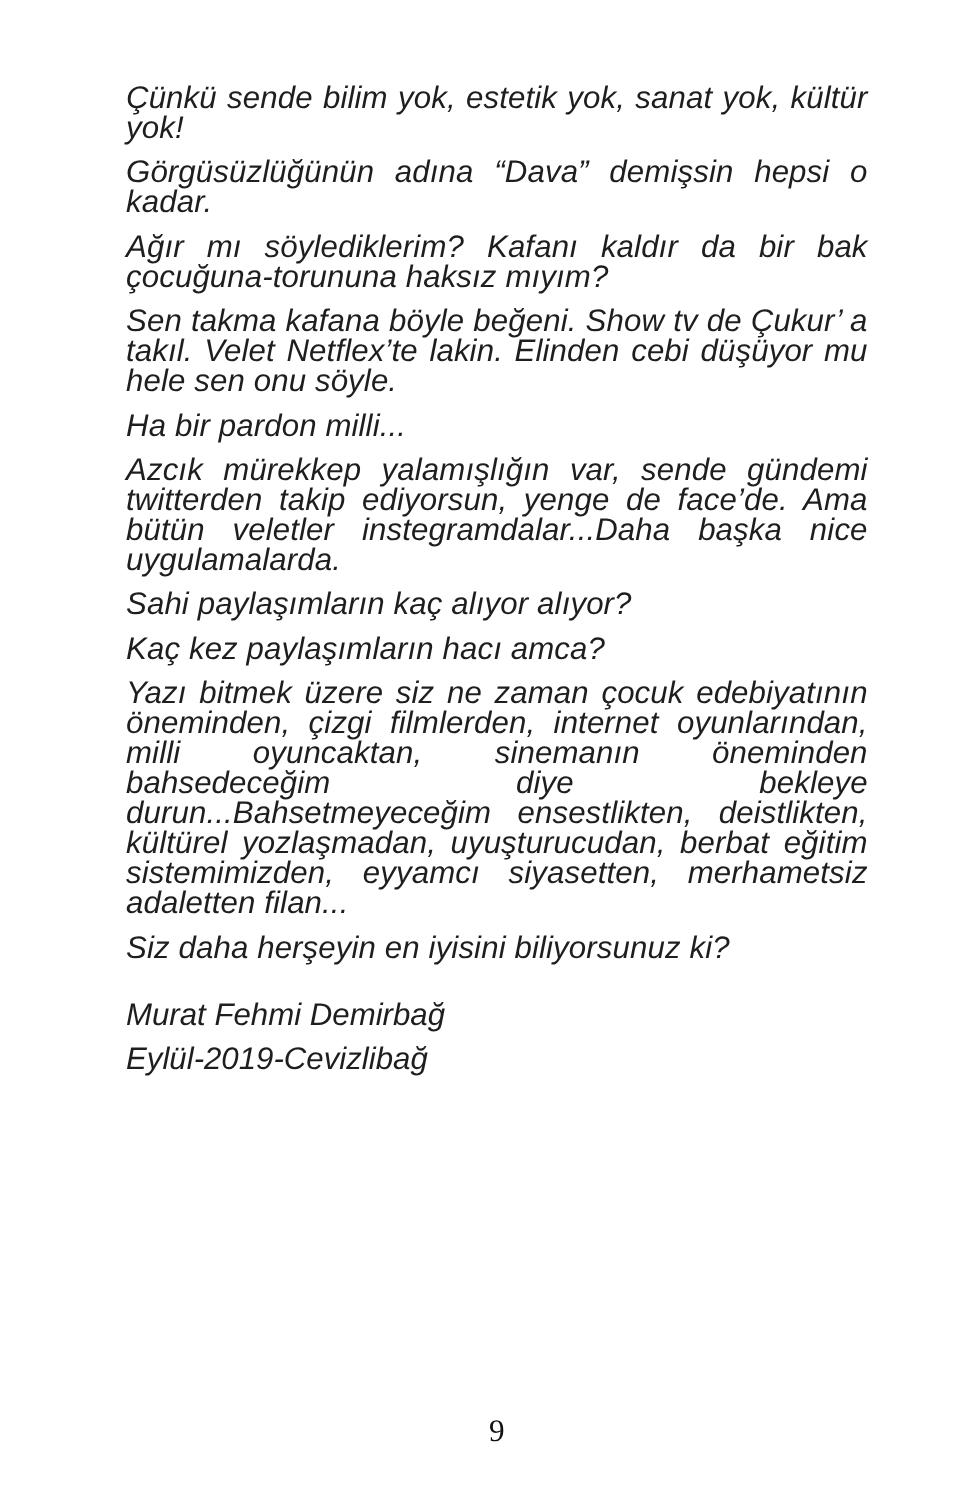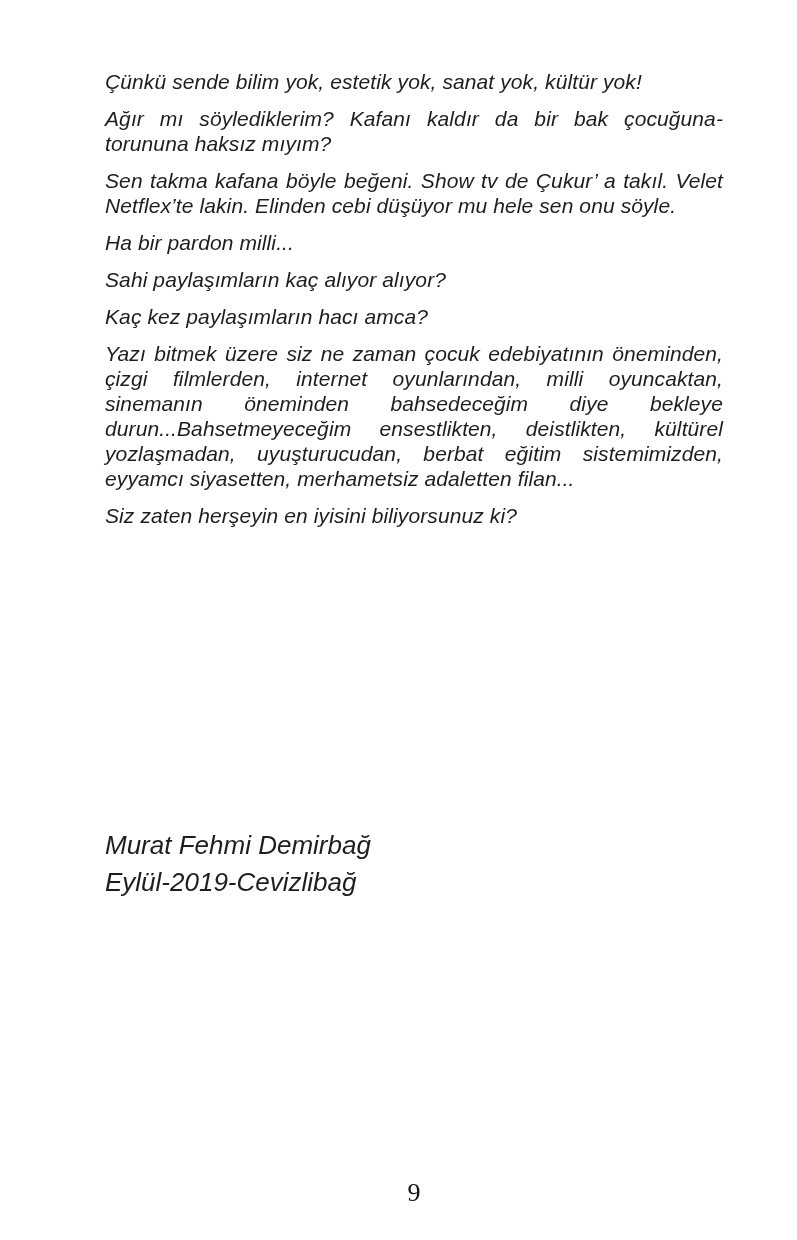--- a/index.html
+++ b/index.html
@@ -18,21 +18,21 @@
     position: absolute;
     inset: 0;
     background: #ffffff;
   }
   .text-column {
     position: absolute;
     left: 105px;
     top: 69px;
     width: 618px;
     font-style: italic;
-    font-size: 21px;
+    font-size: 26px;
     line-height: 25px;
     color: #1e1e1e;
     text-align: justify;
     letter-spacing: 0.1px;
   }
   .para {
     margin: 0 0 12px 0;
   }
   .signature-block {
     position: absolute;
@@ -61,27 +61,29 @@
     color: #111111;
   }
 </style>
 </head>
 <body>
 
 <div class="page">
 
   <div class="text-column">
     <p class="para">Çünkü sende bilim yok, estetik yok, sanat yok, kültür yok!</p>
+    <p class="para">Görgüsüzlüğünün adına “Dava” demişsin hepsi o kadar.</p>
     <p class="para">Ağır mı söylediklerim? Kafanı kaldır da bir bak çocuğuna-torununa haksız mıyım?</p>
     <p class="para">Sen takma kafana böyle beğeni. Show tv de Çukur’ a takıl. Velet Netflex’te lakin. Elinden cebi düşüyor mu hele sen onu söyle.</p>
     <p class="para">Ha bir pardon milli...</p>
+    <p class="para">Azcık mürekkep yalamışlığın var, sende gündemi twitterden takip ediyorsun, yenge de face’de. Ama bütün veletler instegramdalar...Daha başka nice uygulamalarda.</p>
     <p class="para">Sahi paylaşımların kaç alıyor alıyor?</p>
     <p class="para">Kaç kez paylaşımların hacı amca?</p>
     <p class="para">Yazı bitmek üzere siz ne zaman çocuk edebiyatının öneminden, çizgi filmlerden, internet oyunlarından, milli oyuncaktan, sinemanın öneminden bahsedeceğim diye bekleye durun...Bahsetmeyeceğim ensestlikten, deistlikten, kültürel yozlaşmadan, uyuşturucudan, berbat eğitim sistemimizden, eyyamcı siyasetten, merhametsiz adaletten filan...</p>
-    <p class="para">Siz zaten herşeyin en iyisini biliyorsunuz ki?</p>
+    <p class="para">Siz daha herşeyin en iyisini biliyorsunuz ki?</p>
   </div>
 
   <div class="signature-block">
     <p class="para">Murat Fehmi Demirbağ</p>
     <p class="para">Eylül-2019-Cevizlibağ</p>
   </div>
 
   <div class="page-number">9</div>
 
 </div>

